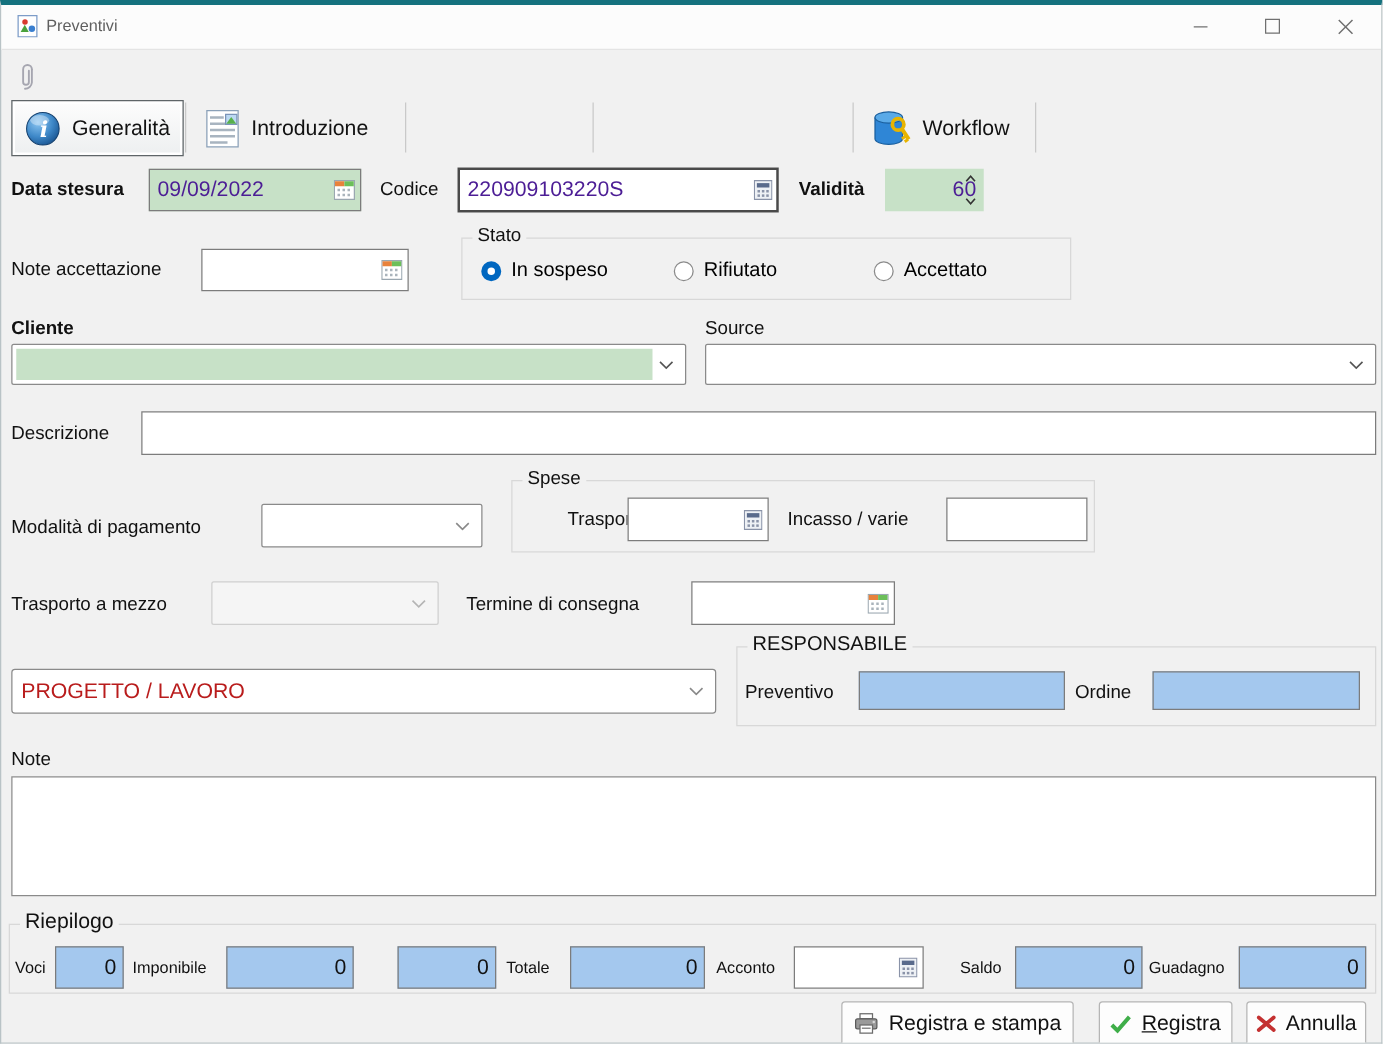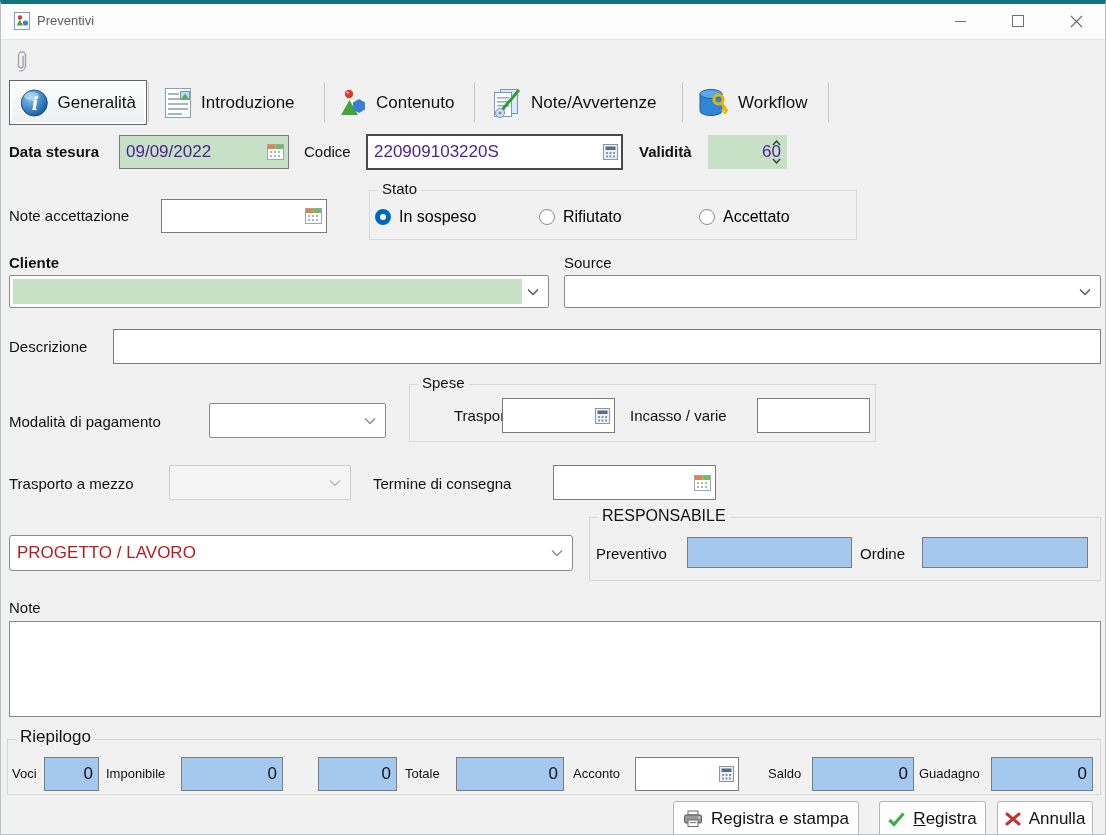--- a/index.html
+++ b/index.html
@@ -132,45 +132,21 @@
       <rect x="4" y="11" width="20" height="2" fill="#a8b4c0"></rect>
       <rect x="4" y="16" width="20" height="2" fill="#a8b4c0"></rect>
       <rect x="4" y="21" width="20" height="2" fill="#a8b4c0"></rect>
       <rect x="4" y="26" width="14" height="2" fill="#a8b4c0"></rect>
       <rect x="16.5" y="4.5" width="9" height="8" fill="#bcd9f2" stroke="#7a93b8"></rect>
       <polygon points="17,12 21,6.5 25,12" fill="#58b14c"></polygon>
     </svg>
     <span>Introduzione</span>
   </button>
 
-  <button class="tab" style="left:329px;width:142px;">
-    <svg width="27" height="30" viewBox="0 0 27 30">
-      <circle cx="9" cy="6" r="4.2" fill="#d83a2e"></circle>
-      <circle cx="7.6" cy="4.6" r="1.3" fill="#f2a49a"></circle>
-      <polygon points="1,27 9.5,12 18,27" fill="#45a33c"></polygon>
-      <polygon points="19,11 25,14.5 25,21.5 19,25 13,21.5 13,14.5" fill="#3a7fd0"></polygon>
-    </svg>
-    <span>Contenuto</span>
-  </button>
-
-  <button class="tab" style="left:479px;width:200px;">
-    <svg width="32" height="32" viewBox="0 0 32 32">
-      <rect x="10.5" y="2.5" width="17" height="24" fill="#dce9f7" stroke="#7a93b8"></rect>
-      <rect x="4.5" y="5.5" width="17" height="24" fill="#ffffff" stroke="#7a93b8"></rect>
-      <rect x="7" y="10" width="12" height="1.6" fill="#9fb0c4"></rect>
-      <rect x="7" y="14" width="12" height="1.6" fill="#9fb0c4"></rect>
-      <rect x="7" y="18" width="12" height="1.6" fill="#9fb0c4"></rect>
-      <rect x="7" y="22" width="8" height="1.6" fill="#9fb0c4"></rect>
-      <line x1="29" y1="3" x2="12" y2="23" stroke="#2f9e2f" stroke-width="3"></line>
-      <polygon points="12,23 9,27 13.5,25.5" fill="#3b3b3b"></polygon>
-      <circle cx="10" cy="26" r="4.5" fill="#cfe0f4" stroke="#7a93b8"></circle>
-      <circle cx="10" cy="26" r="1.6" fill="#7a93b8"></circle>
-    </svg>
-    <span>Note/Avvertenze</span>
-  </button>
+
 
   <button class="tab" style="left:686px;width:140px;">
     <svg width="32" height="30" viewBox="0 0 32 30">
       <path d="M3 6 v17 a11 4.5 0 0 0 22 0 V6" fill="#2f86d6" stroke="#1a5f9e"></path>
       <ellipse cx="14" cy="6" rx="11" ry="4.5" fill="#5aaae8" stroke="#1a5f9e"></ellipse>
       <circle cx="21.5" cy="11.5" r="4.6" fill="none" stroke="#e8b400" stroke-width="3"></circle>
       <line x1="24.5" y1="15" x2="30" y2="23.5" stroke="#e8b400" stroke-width="3.2"></line>
       <line x1="27.5" y1="21" x2="24.5" y2="23" stroke="#e8b400" stroke-width="2.4"></line>
       <line x1="29.5" y1="23.5" x2="26.8" y2="25.4" stroke="#e8b400" stroke-width="2.4"></line>
     </svg>
@@ -244,21 +220,21 @@
             <rect x="3" y="11" width="2" height="2"></rect>
             <rect x="7" y="11" width="2" height="2"></rect>
             <rect x="11" y="11" width="2" height="2"></rect>
           </g>
       </svg>
     </span>
   </div>
 
   <div class="gbox" style="left:368px;top:186px;width:488px;height:50px;">
     <span class="gleg">Stato</span>
-    <button class="radio-opt" style="left:5px;top:17px;">
+    <button class="radio-opt" style="left:15px;top:17px;">
       <span class="rdot checked"></span>
       <span>In sospeso</span>
     </button>
     <button class="radio-opt" style="left:169px;top:17px;">
       <span class="rdot"></span>
       <span>Rifiutato</span>
     </button>
     <button class="radio-opt" style="left:329px;top:17px;">
       <span class="rdot"></span>
       <span>Accettato</span>

